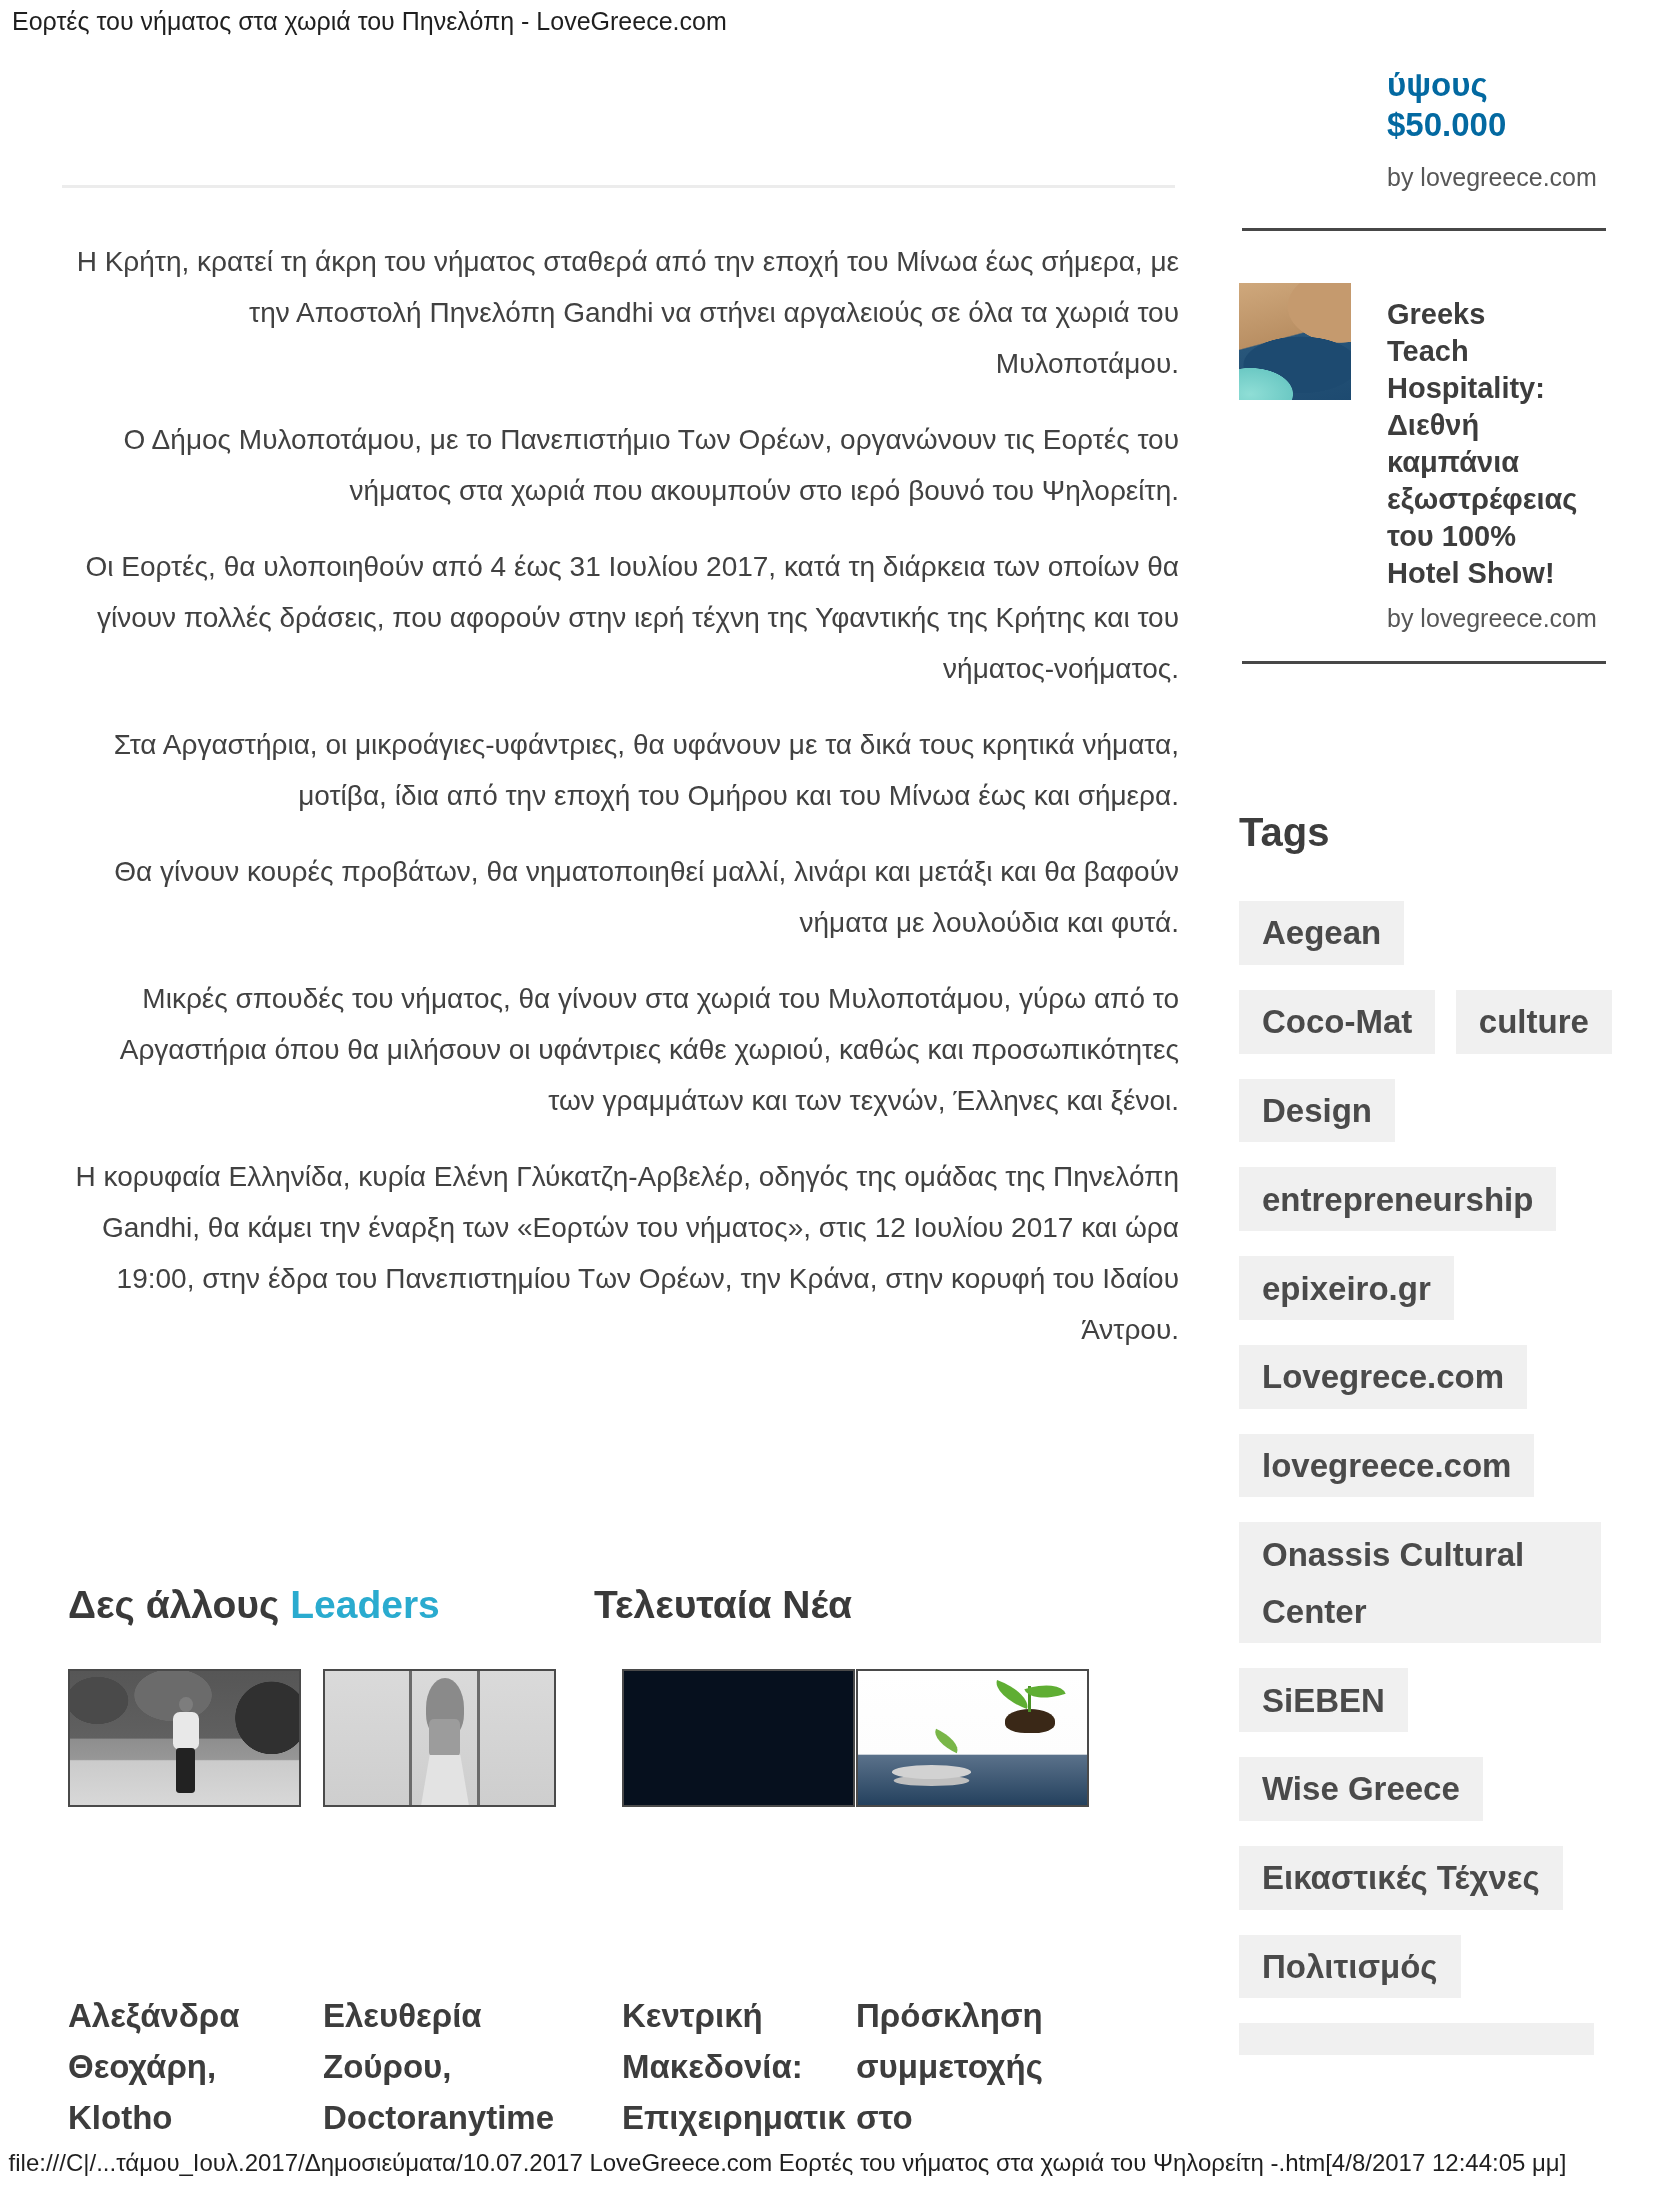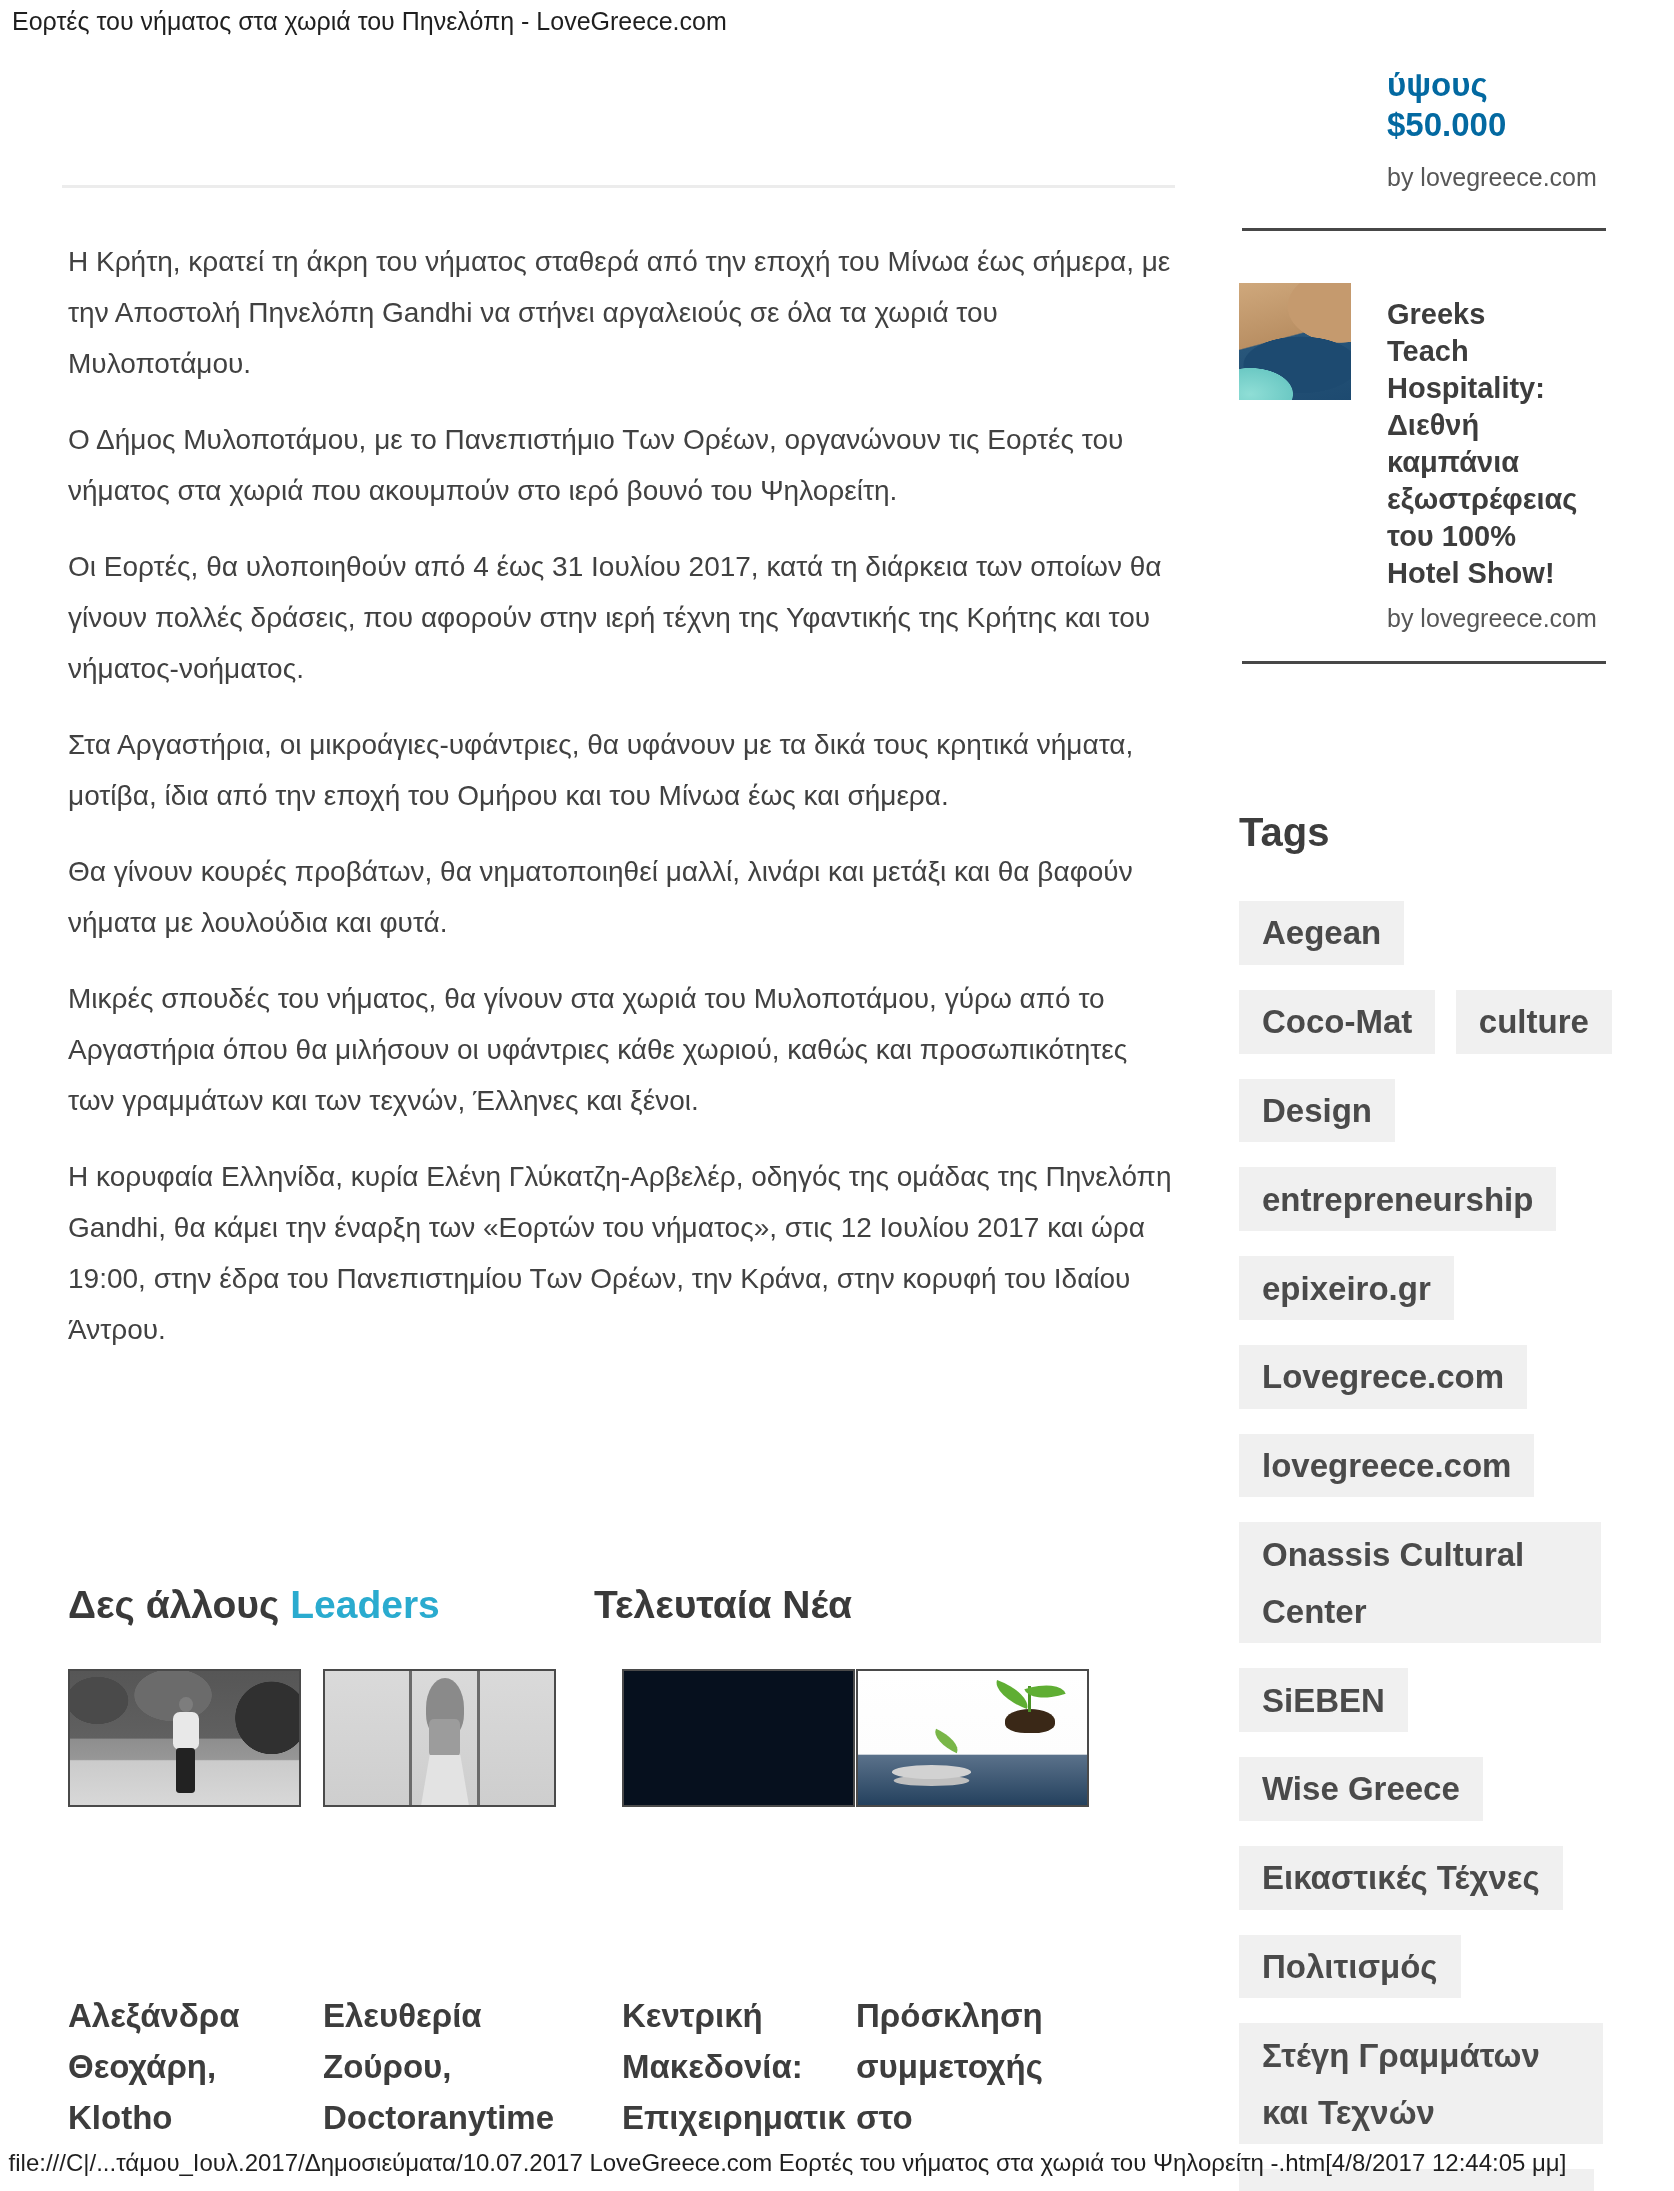--- a/index.html
+++ b/index.html
@@ -4,21 +4,21 @@
 <style>
   html,body{margin:0;padding:0;}
   body{
     width:1674px;height:2192px;position:relative;background:#ffffff;
     font-family:"Liberation Sans", sans-serif;overflow:hidden;
   }
   .abs{position:absolute;}
   .print-header{left:12px;top:6.8px;font-size:25px;color:#1f1f1f;}
   .article-divider{left:62px;top:185px;width:1113px;height:3.4px;background:#ececec;}
   .article{left:68px;top:236px;width:1111px;font-size:28px;line-height:51px;color:#414141;}
-  .article p{margin:0 0 25px 0;}
+  .article p{margin:0 0 25px 0;text-align:right;}
   .promo-title{left:1387px;top:65px;font-size:33px;line-height:40px;font-weight:bold;color:#0369a1;white-space:pre-line;}
   .byline{font-size:25px;color:#575757;}
   .promo-byline{left:1387px;top:163px;}
   .sb-divider{left:1242px;width:364px;height:3.4px;background:#474747;}
   .sb-div1{top:228px;}
   .sb-div2{top:661px;}
   .hotel-thumb{
     left:1239px;top:283px;width:112px;height:117px;
     background:
       radial-gradient(ellipse 77px 47px at 10% 95%, #8fded6 0%, #6cc9c4 55%, rgba(108,201,196,0) 56%),
@@ -131,21 +131,20 @@
   <div class="tag">Design</div>
   <div class="tag">entrepreneurship</div>
   <div class="tag">epixeiro.gr</div>
   <div class="tag">Lovegrece.com</div>
   <div class="tag">lovegreece.com</div>
   <div class="tag wide2">Onassis Cultural Center</div>
   <div class="tag">SiEBEN</div>
   <div class="tag">Wise Greece</div>
   <div class="tag">Εικαστικές Τέχνες</div>
   <div class="tag">Πολιτισμός</div>
-  <div class="tag wide3">Στέγη Γραμμάτων και Τεχνών</div>
   <div class="tag partial"></div>
 </div>
 
 <div class="abs section-heading leaders-heading">
   <span>Δες άλλους </span><span class="accent">Leaders</span>
 </div>
 <div class="abs section-heading news-heading">Τελευταία Νέα</div>
 
 <div class="abs thumb t1">
   <div class="inner">

